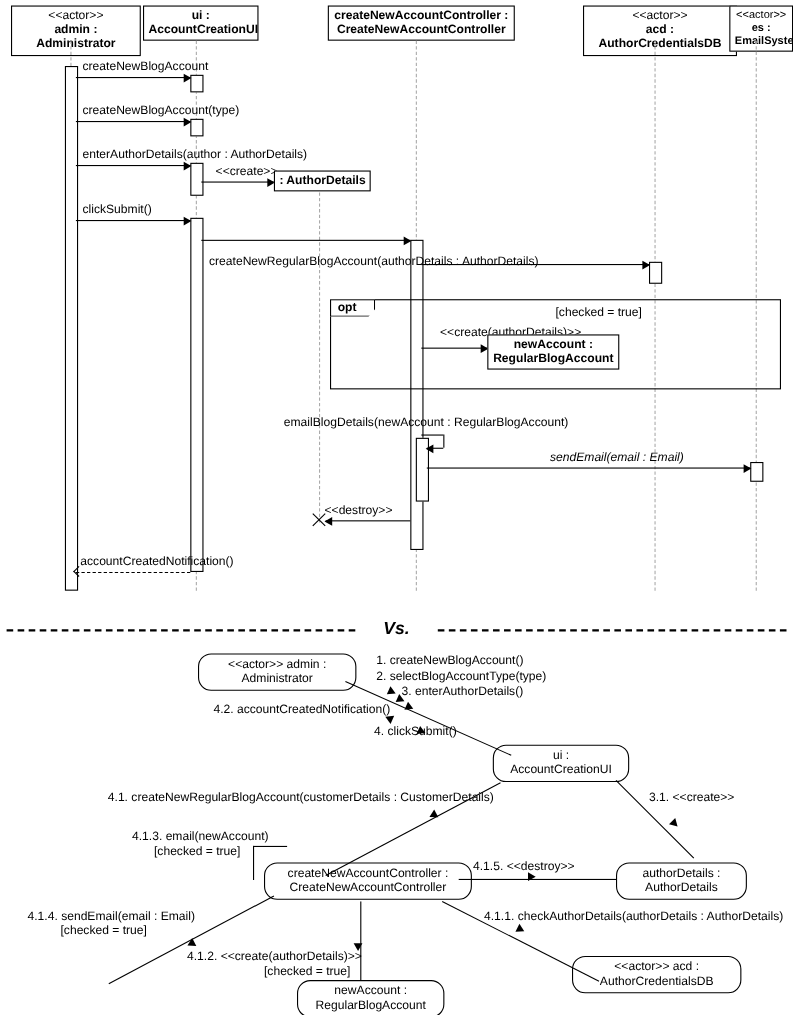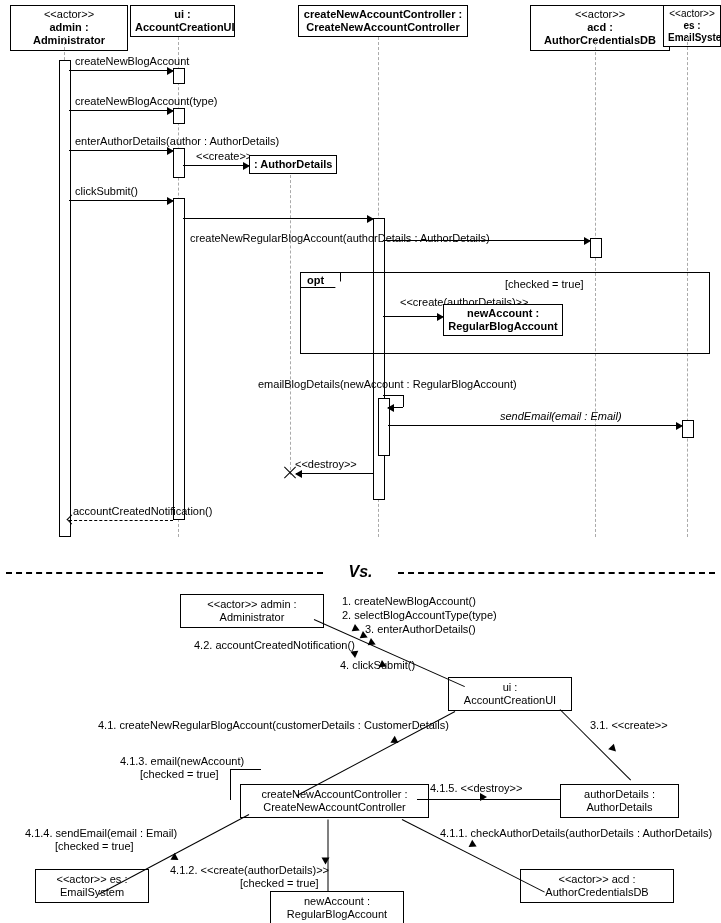--- a/index.html
+++ b/index.html
@@ -17,21 +17,21 @@
     background: #fff;
     text-align: center;
     padding: 2px 4px;
     line-height: 1.2;
   }
   .box .stereo { display:block; }
   .box .name { font-weight: bold; display:block; }
   .round-box {
     position: absolute;
     border: 1.5px solid #000;
-    border-radius: 0;
+    border-radius: 12px;
     background: #fff;
     text-align: center;
     padding: 3px 6px;
     line-height: 1.2;
   }
   .lifeline {
     position: absolute;
     border-left: 1.5px dashed #aaa;
     width: 0;
   }
@@ -256,24 +256,20 @@
 CreateNewAccountController</span>
   </div>
   <div class="round-box" style="left:520px; top:280px; width:140px;">
     <span class="stereo">&lt;&lt;actor&gt;&gt;</span>
     <span class="name">acd : AuthorCredentialsDB</span>
   </div>
   <div class="round-box" style="left:560px; top:195px; width:105px;">
     <span class="name" style="white-space:pre-line">authorDetails :
 AuthorDetails</span>
   </div>
-  <div class="round-box" style="left:35px; top:280px; width:100px;">
-    <span class="stereo">&lt;&lt;actor&gt;&gt;</span>
-    <span class="name">es : EmailSystem</span>
-  </div>
   <div class="round-box" style="left:270px; top:302px; width:120px;">
     <span class="name" style="white-space:pre-line">newAccount :
 RegularBlogAccount</span>
   </div>
 
   <div class="comm-link" style="left:314px; top:30px; width:165px; transform:rotate(24deg);"></div>
   <div class="comm-link" style="left:455px; top:122px; width:180px; transform:rotate(152deg);"></div>
   <div class="comm-link" style="left:560px; top:120px; width:100px; transform:rotate(45deg);"></div>
   <div class="comm-link" style="left:417px; top:210px; width:143px; transform:rotate(0deg);"></div>
   <div class="comm-link" style="left:402px; top:230px; width:160px; transform:rotate(27deg);"></div>

